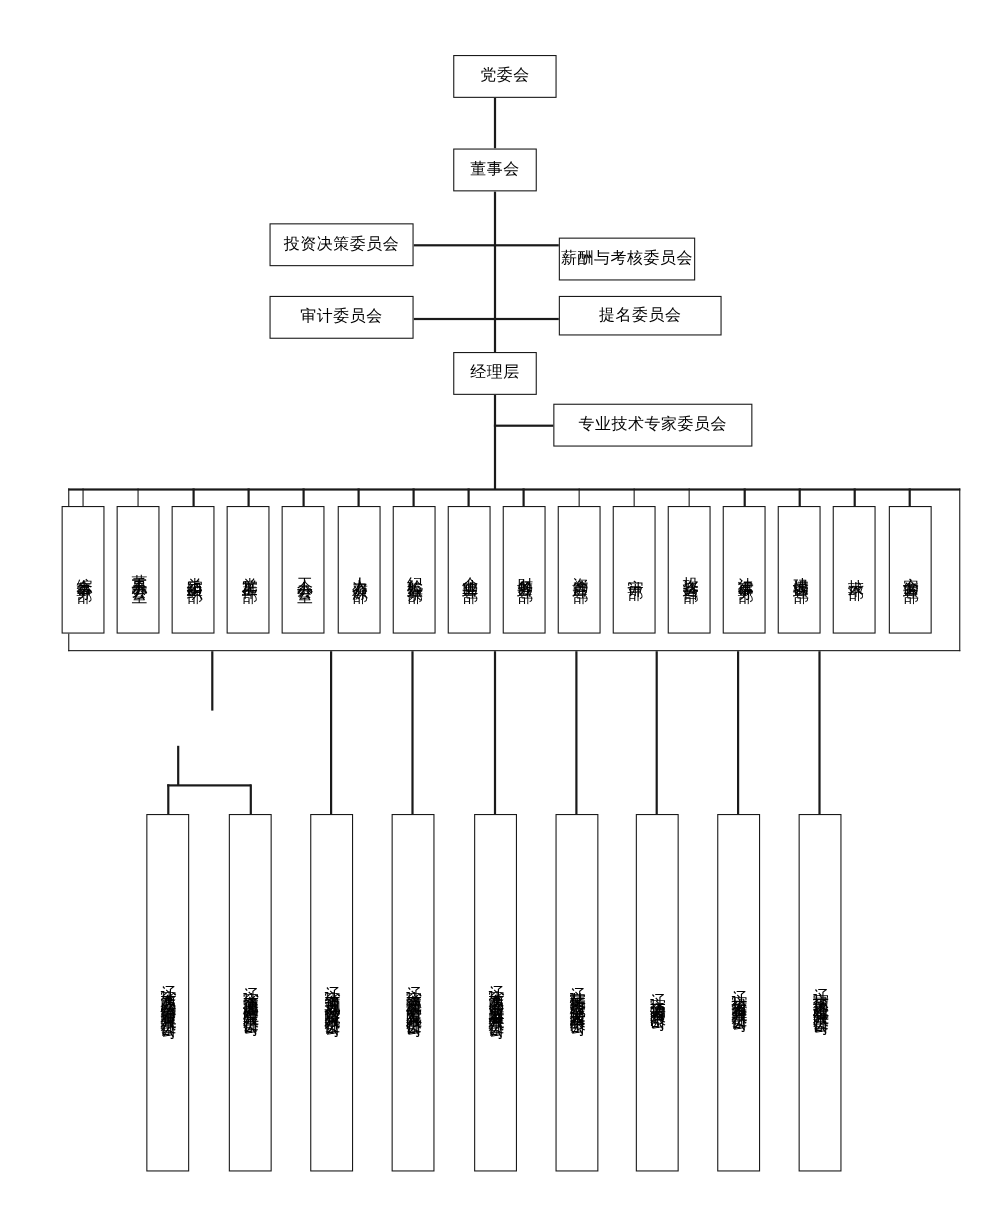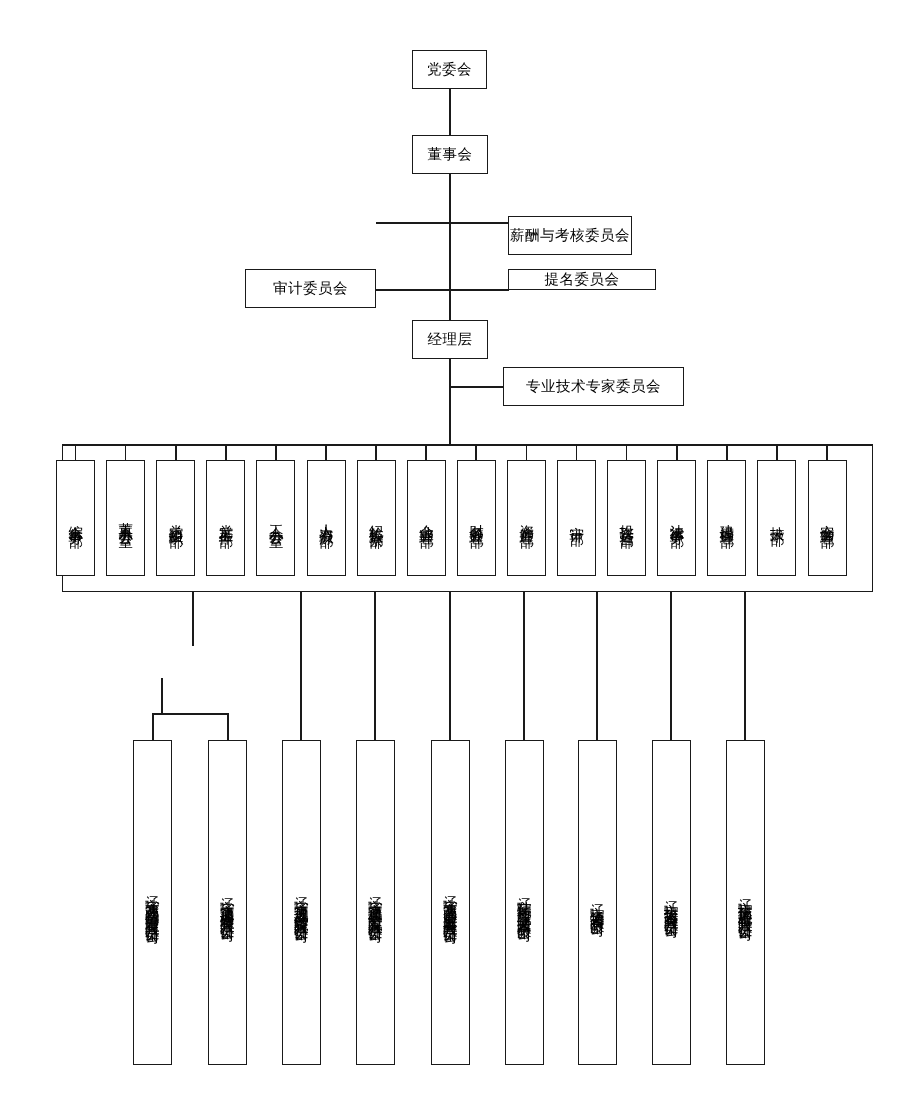--- a/index.html
+++ b/index.html
@@ -56,45 +56,48 @@
     border-top: none;
     z-index: 1;
     background: transparent;
   }
 </style>
 </head>
 <body>
 
 <div id="chart-root">
 
-  <div class="node" style="left:412px; top:50px; width:75px; height:39px;">
+  <div class="node" style="left:412px; top:50px; width:94px; height:39px;">
     <span>党委会</span>
   </div>
 
   <div class="ln lnv" style="left:449px; top:89px; height:46px;"></div>
 
   <div class="node" style="left:412px; top:135px; width:76px; height:39px;">
     <span>董事会</span>
   </div>
 
   <div class="ln lnv" style="left:449px; top:174px; height:146px;"></div>
 
+  <div class="node" style="left:245px; top:203px; width:131px; height:39px;">
+    <span>投资决策委员会</span>
+  </div>
   <div class="ln lnh" style="left:376px; top:222px; width:74px;"></div>
 
   <div class="node" style="left:508px; top:216px; width:124px; height:39px;">
     <span>薪酬与考核委员会</span>
   </div>
   <div class="ln lnh" style="left:449px; top:222px; width:60px;"></div>
 
   <div class="node" style="left:245px; top:269px; width:131px; height:39px;">
     <span>审计委员会</span>
   </div>
   <div class="ln lnh" style="left:376px; top:289px; width:74px;"></div>
 
-  <div class="node" style="left:508px; top:269px; width:148px; height:21px;">
+  <div class="node" style="left:508px; top:269px; width:148px; height:36px;">
     <span>提名委员会</span>
   </div>
   <div class="ln lnh" style="left:449px; top:289px; width:60px;"></div>
 
   <div class="node" style="left:412px; top:320px; width:76px; height:39px;">
     <span>经理层</span>
   </div>
 
   <div class="ln lnv" style="left:449px; top:359px; height:86px;"></div>
 

